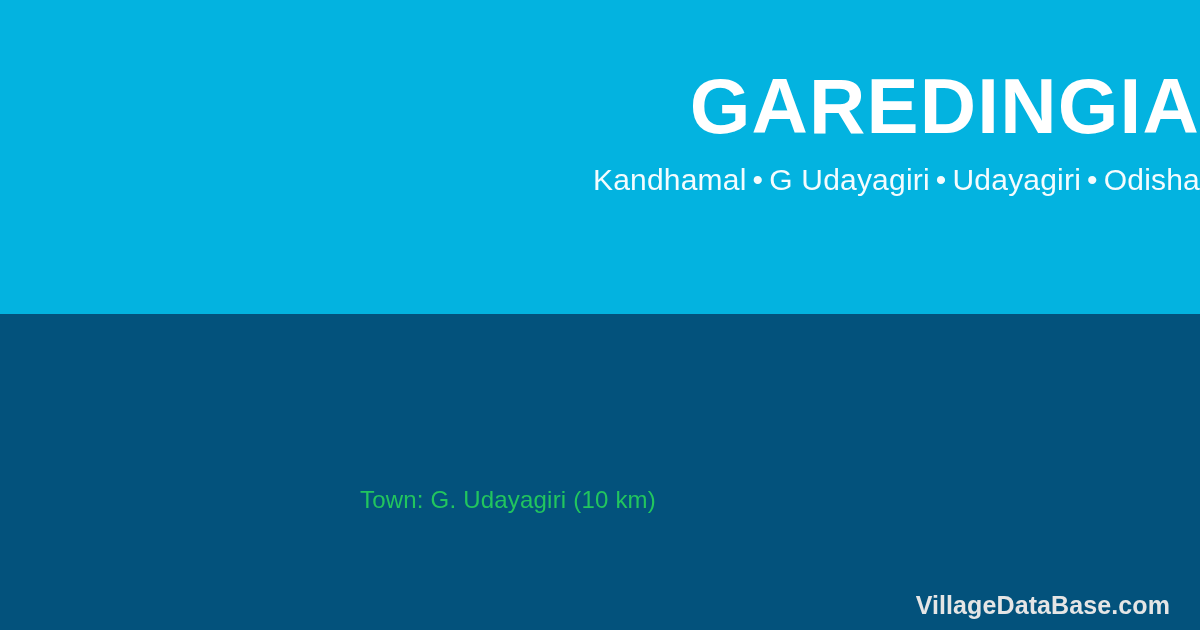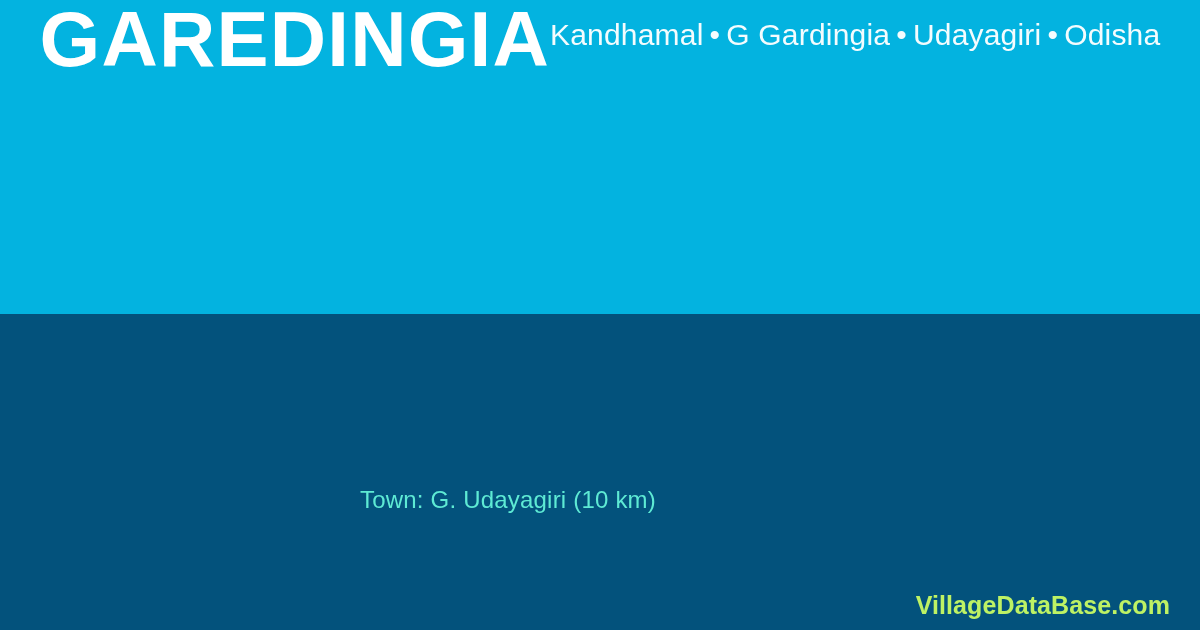--- a/index.html
+++ b/index.html
@@ -35,22 +35,22 @@
     height: 316px;
     background: #03527c;
   }
   .header-block {
     position: absolute;
     left: 0;
     top: 0;
     width: 1200px;
     height: 314px;
     display: flex;
-    flex-direction: row;
-    align-items: flex-start;
+    flex-direction: column;
+    align-items: flex-end;
     justify-content: center;
     box-sizing: border-box;
     padding-bottom: 52px;
   }
   .village-title {
     margin: 0;
     font-size: 78px;
     line-height: 1.0;
     font-weight: 700;
     letter-spacing: 1.2px;
@@ -83,49 +83,49 @@
   }
   .detail-line {
     position: absolute;
     left: 0;
     top: 171px;
     width: 1016px;
     text-align: center;
     font-size: 24px;
     line-height: 30px;
     font-weight: 400;
-    color: #5eead4;
+    color: #22c55e;
     letter-spacing: 0.2px;
     white-space: nowrap;
   }
   .watermark {
     position: absolute;
     right: 30px;
     bottom: 10px;
     font-size: 25px;
     line-height: 30px;
     font-weight: 700;
-    color: #bef264;
+    color: #e5e5e5;
     letter-spacing: 0.1px;
     white-space: nowrap;
     margin-left: 38px;
   }
 </style>
 </head>
 <body>
 
 <div class="card">
 
   <div class="band-top"></div>
   <div class="band-bottom"></div>
 
   <div class="header-block">
     <h1 class="village-title">GAREDINGIA</h1>
     <div class="village-subtitle">
-      <span>Kandhamal</span><span class="sep">•</span><span>G Gardingia</span><span class="sep">•</span><span>Udayagiri</span><span class="sep">•</span><span>Odisha</span>
+      <span>Kandhamal</span><span class="sep">•</span><span>G Udayagiri</span><span class="sep">•</span><span>Udayagiri</span><span class="sep">•</span><span>Odisha</span>
     </div>
   </div>
 
   <div class="body-block">
     <div class="detail-line">Town: G. Udayagiri (10 km)</div>
   </div>
 
   <div class="watermark">VillageDataBase.com</div>
 
 </div>

